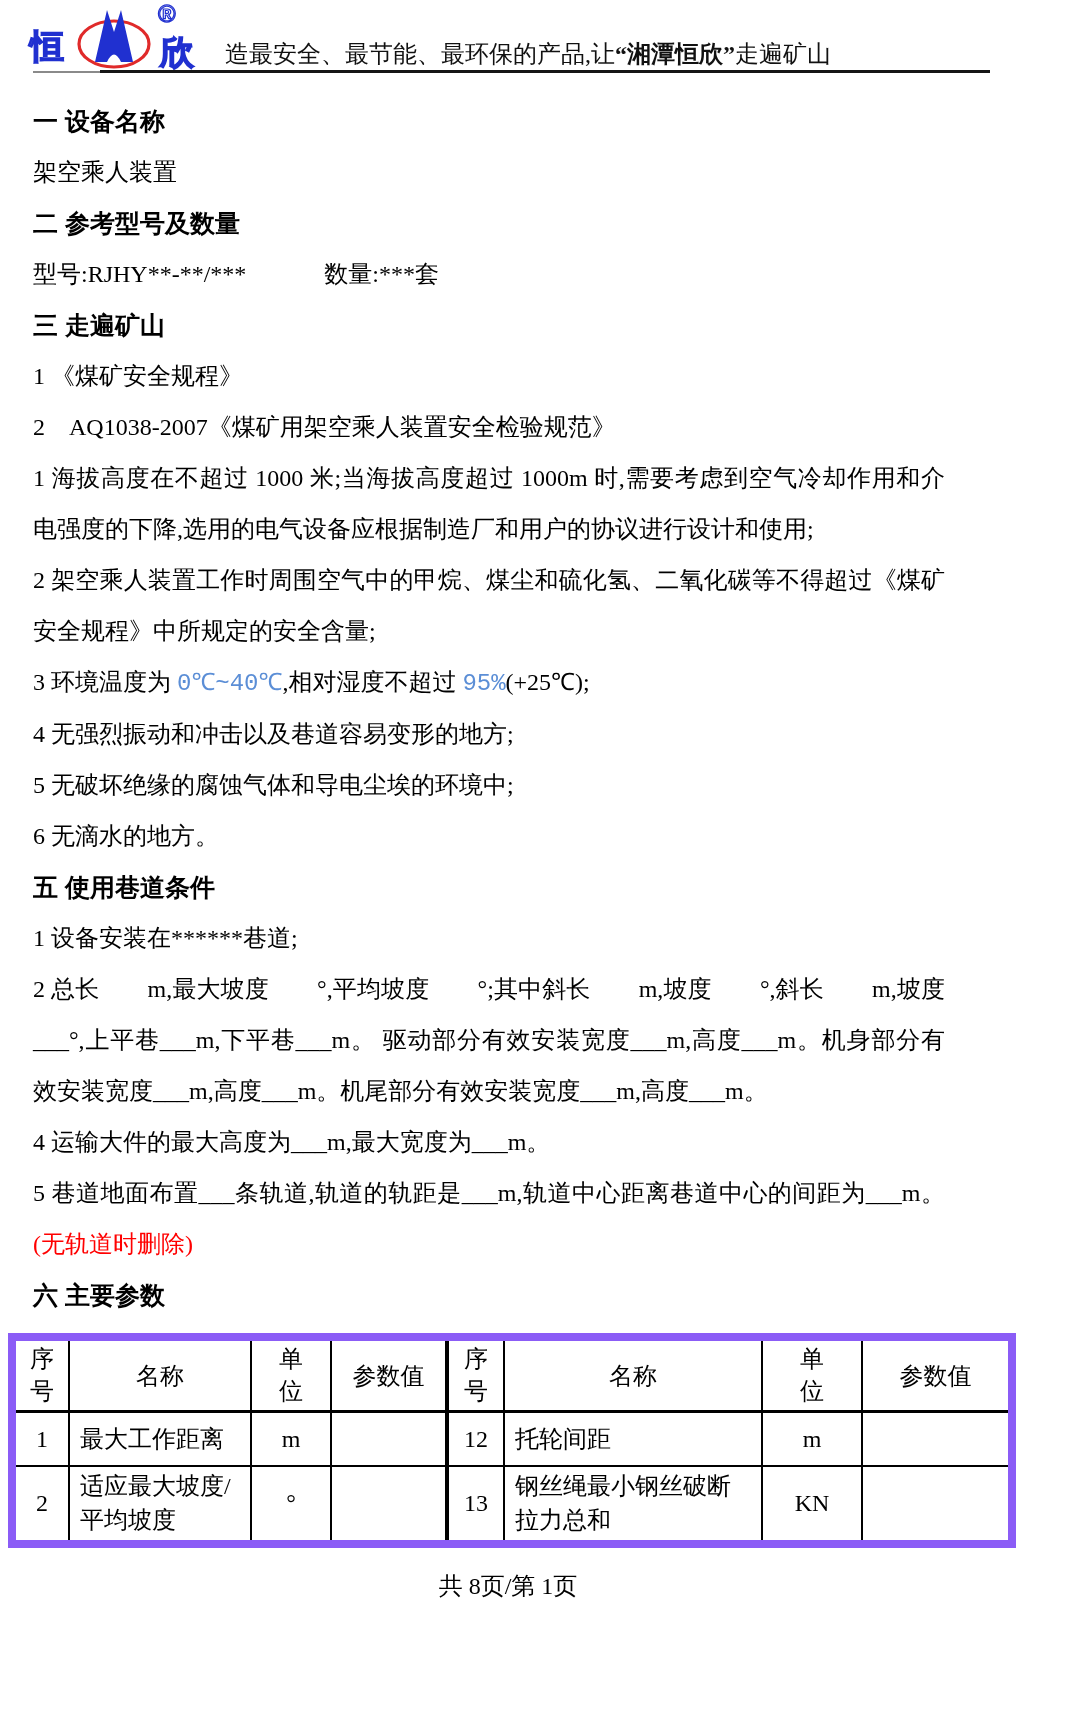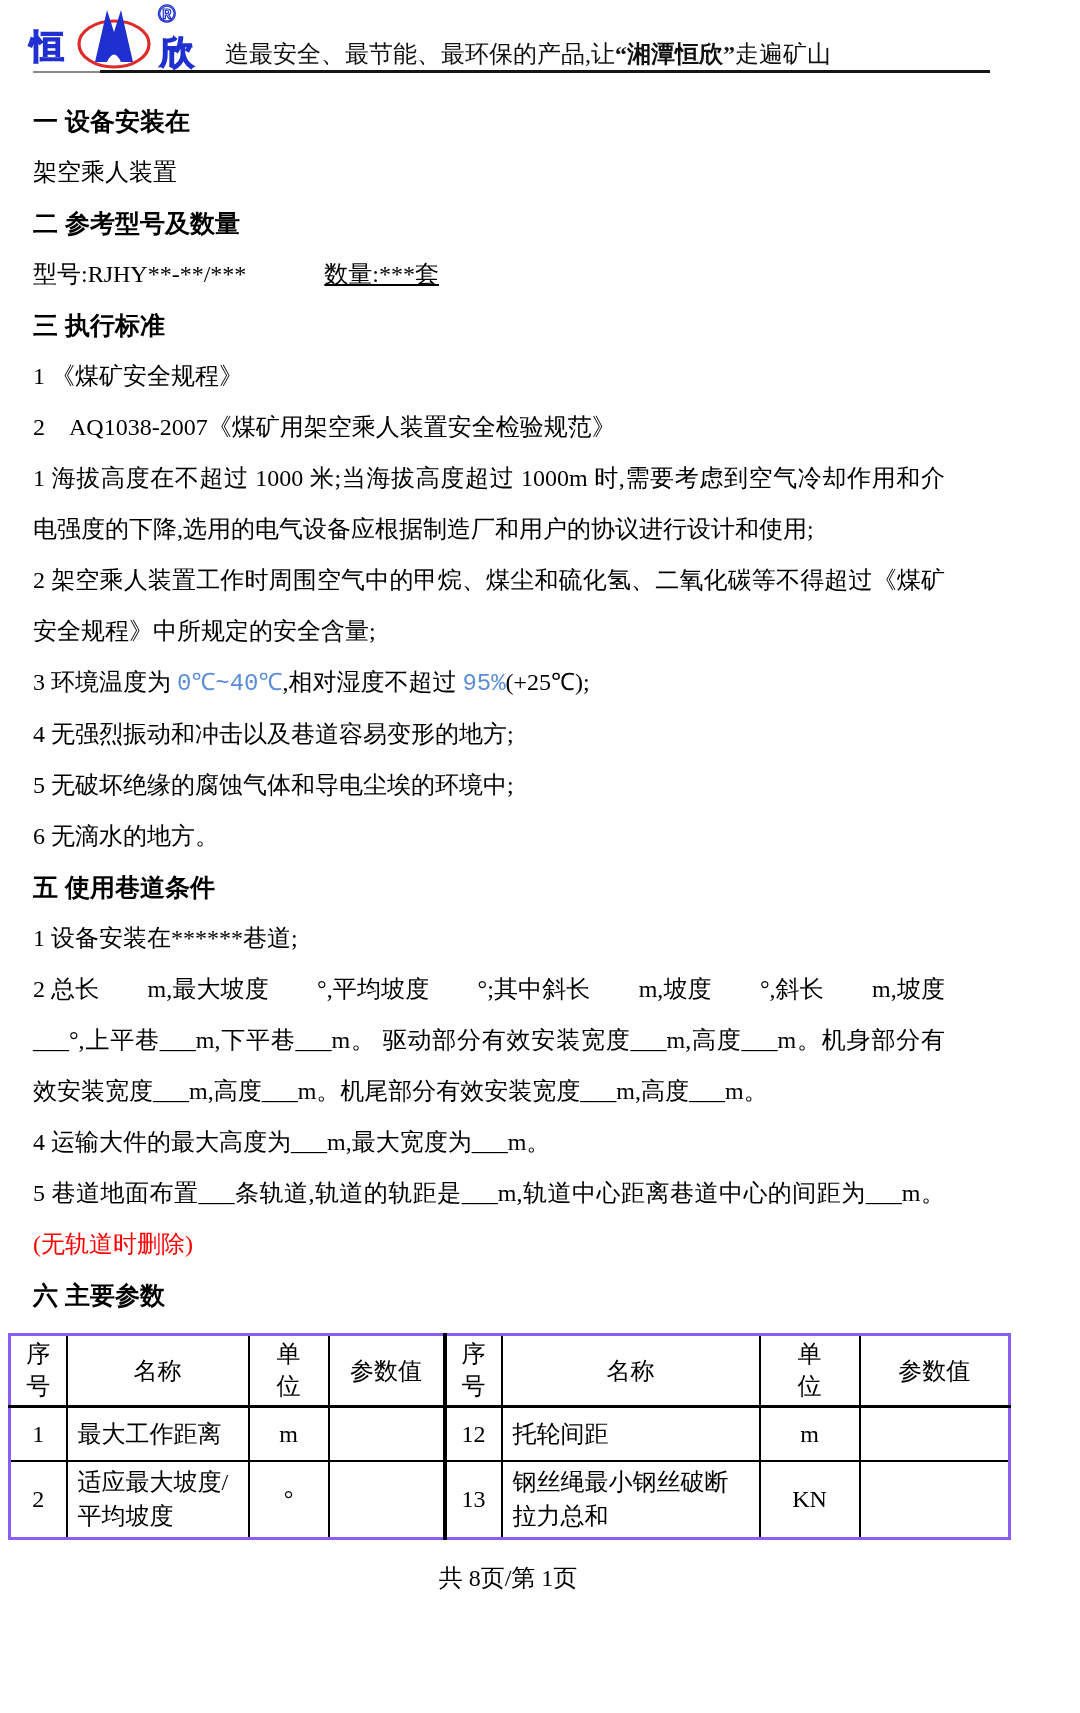--- a/index.html
+++ b/index.html
@@ -59,31 +59,31 @@
     color: #000;
   }
   .doc h2 {
     margin: 0;
     font-family: "Liberation Sans", sans-serif;
     font-weight: bold;
     font-size: 25px;
     line-height: 51px;
     color: #000;
   }
-  .qty-gap { margin-left: 78px; text-decoration: underline; }
+  .qty-gap { margin-left: 78px; }
   .blue-text { color: #5b8ed6; font-family: Liberation Mono, monospace; }
   .red-text { color: #ff0000; }
   
   .ptable {
     border-collapse: collapse;
     table-layout: fixed;
     width: 1000px;
     margin-left: -25px;
     margin-top: 12px;
-    border: 3px solid #8b5cf6;
+    border: 8px solid #8b5cf6;
   }
   .ptable th, .ptable td {
     border: 2px solid #000;
     font-weight: normal;
     text-align: center;
     font-size: 24px;
     line-height: 34px;
     padding: 2px 4px;
     color: #000;
     overflow: hidden;
@@ -120,27 +120,27 @@
       <span class="logo-mark">®</span>
       <span class="logo-char right">欣</span>
     </div>
     <div class="slogan"><span>造最安全、最节能、最环保的产品,让</span><span class="brand">“湘潭恒欣”</span><span>走遍矿山</span></div>
     <div class="rule-grey"></div>
     <div class="rule-black"></div>
   </div>
 
   <div class="doc">
 
-    <h2>一 设备安装在</h2>
+    <h2>一 设备名称</h2>
     <p>架空乘人装置</p>
 
     <h2>二 参考型号及数量</h2>
     <p><span>型号:RJHY**-**/***</span><span class="qty-gap">数量:***套</span></p>
 
-    <h2>三 执行标准</h2>
+    <h2>三 走遍矿山</h2>
     <p>1 《煤矿安全规程》</p>
     <p>2　AQ1038-2007《煤矿用架空乘人装置安全检验规范》</p>
 
     <p>1 海拔高度在不超过 1000 米;当海拔高度超过 1000m 时,需要考虑到空气冷却作用和介电强度的下降,选用的电气设备应根据制造厂和用户的协议进行设计和使用;</p>
     <p>2 架空乘人装置工作时周围空气中的甲烷、煤尘和硫化氢、二氧化碳等不得超过《煤矿安全规程》中所规定的安全含量;</p>
     <p><span>3 环境温度为 </span><span class="blue-text">0℃~40℃</span><span>,相对湿度不超过 </span><span class="blue-text">95%</span><span>(+25℃);</span></p>
     <p>4 无强烈振动和冲击以及巷道容易变形的地方;</p>
     <p>5 无破坏绝缘的腐蚀气体和导电尘埃的环境中;</p>
     <p>6 无滴水的地方。</p>
 

